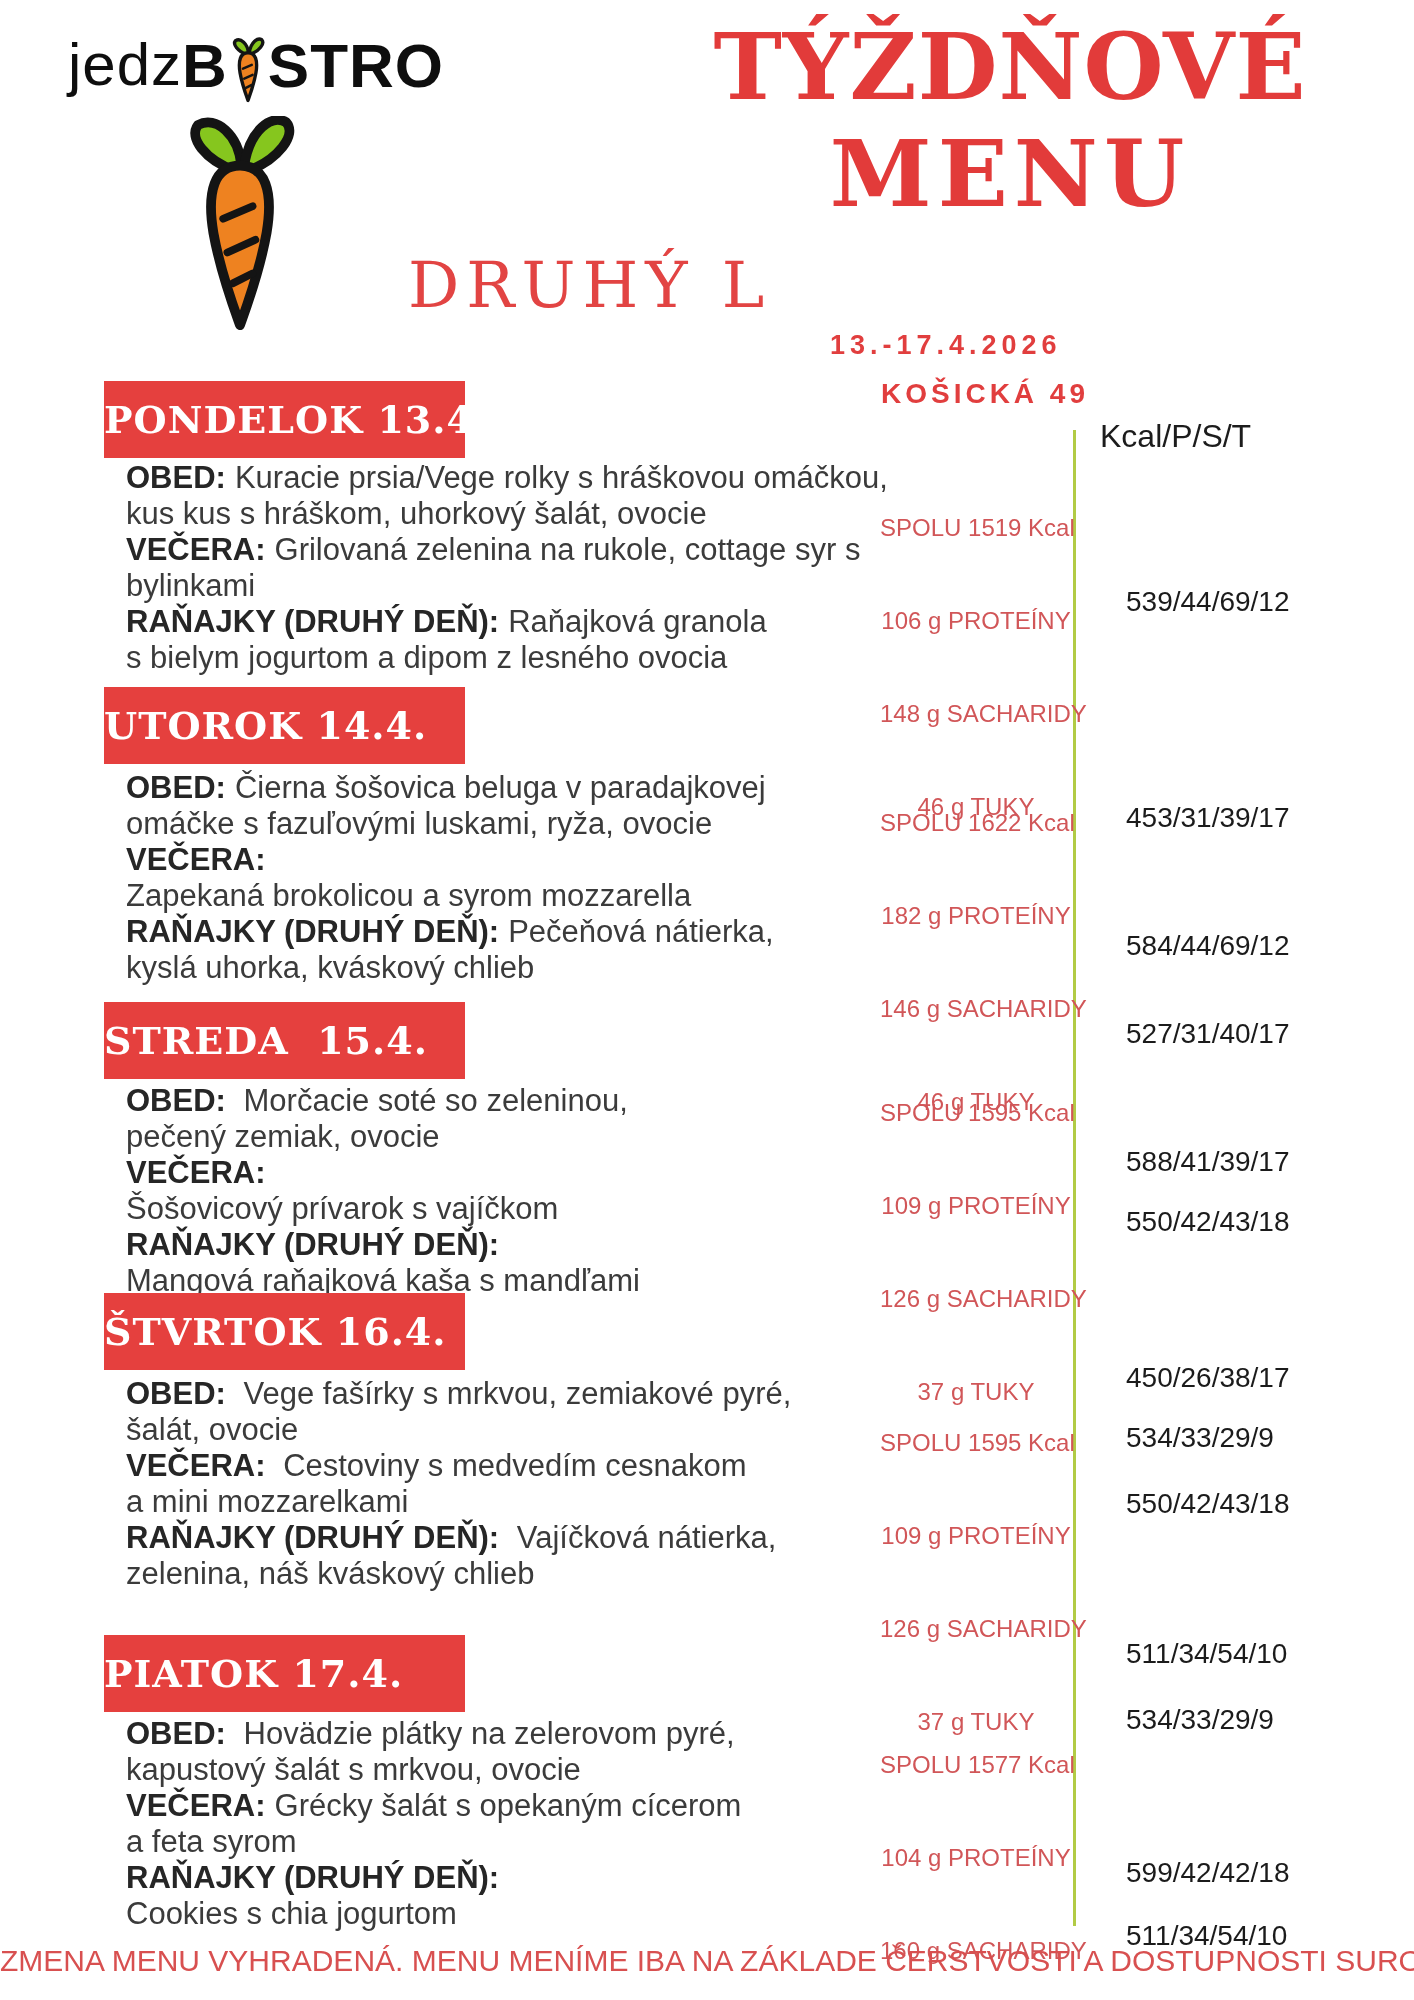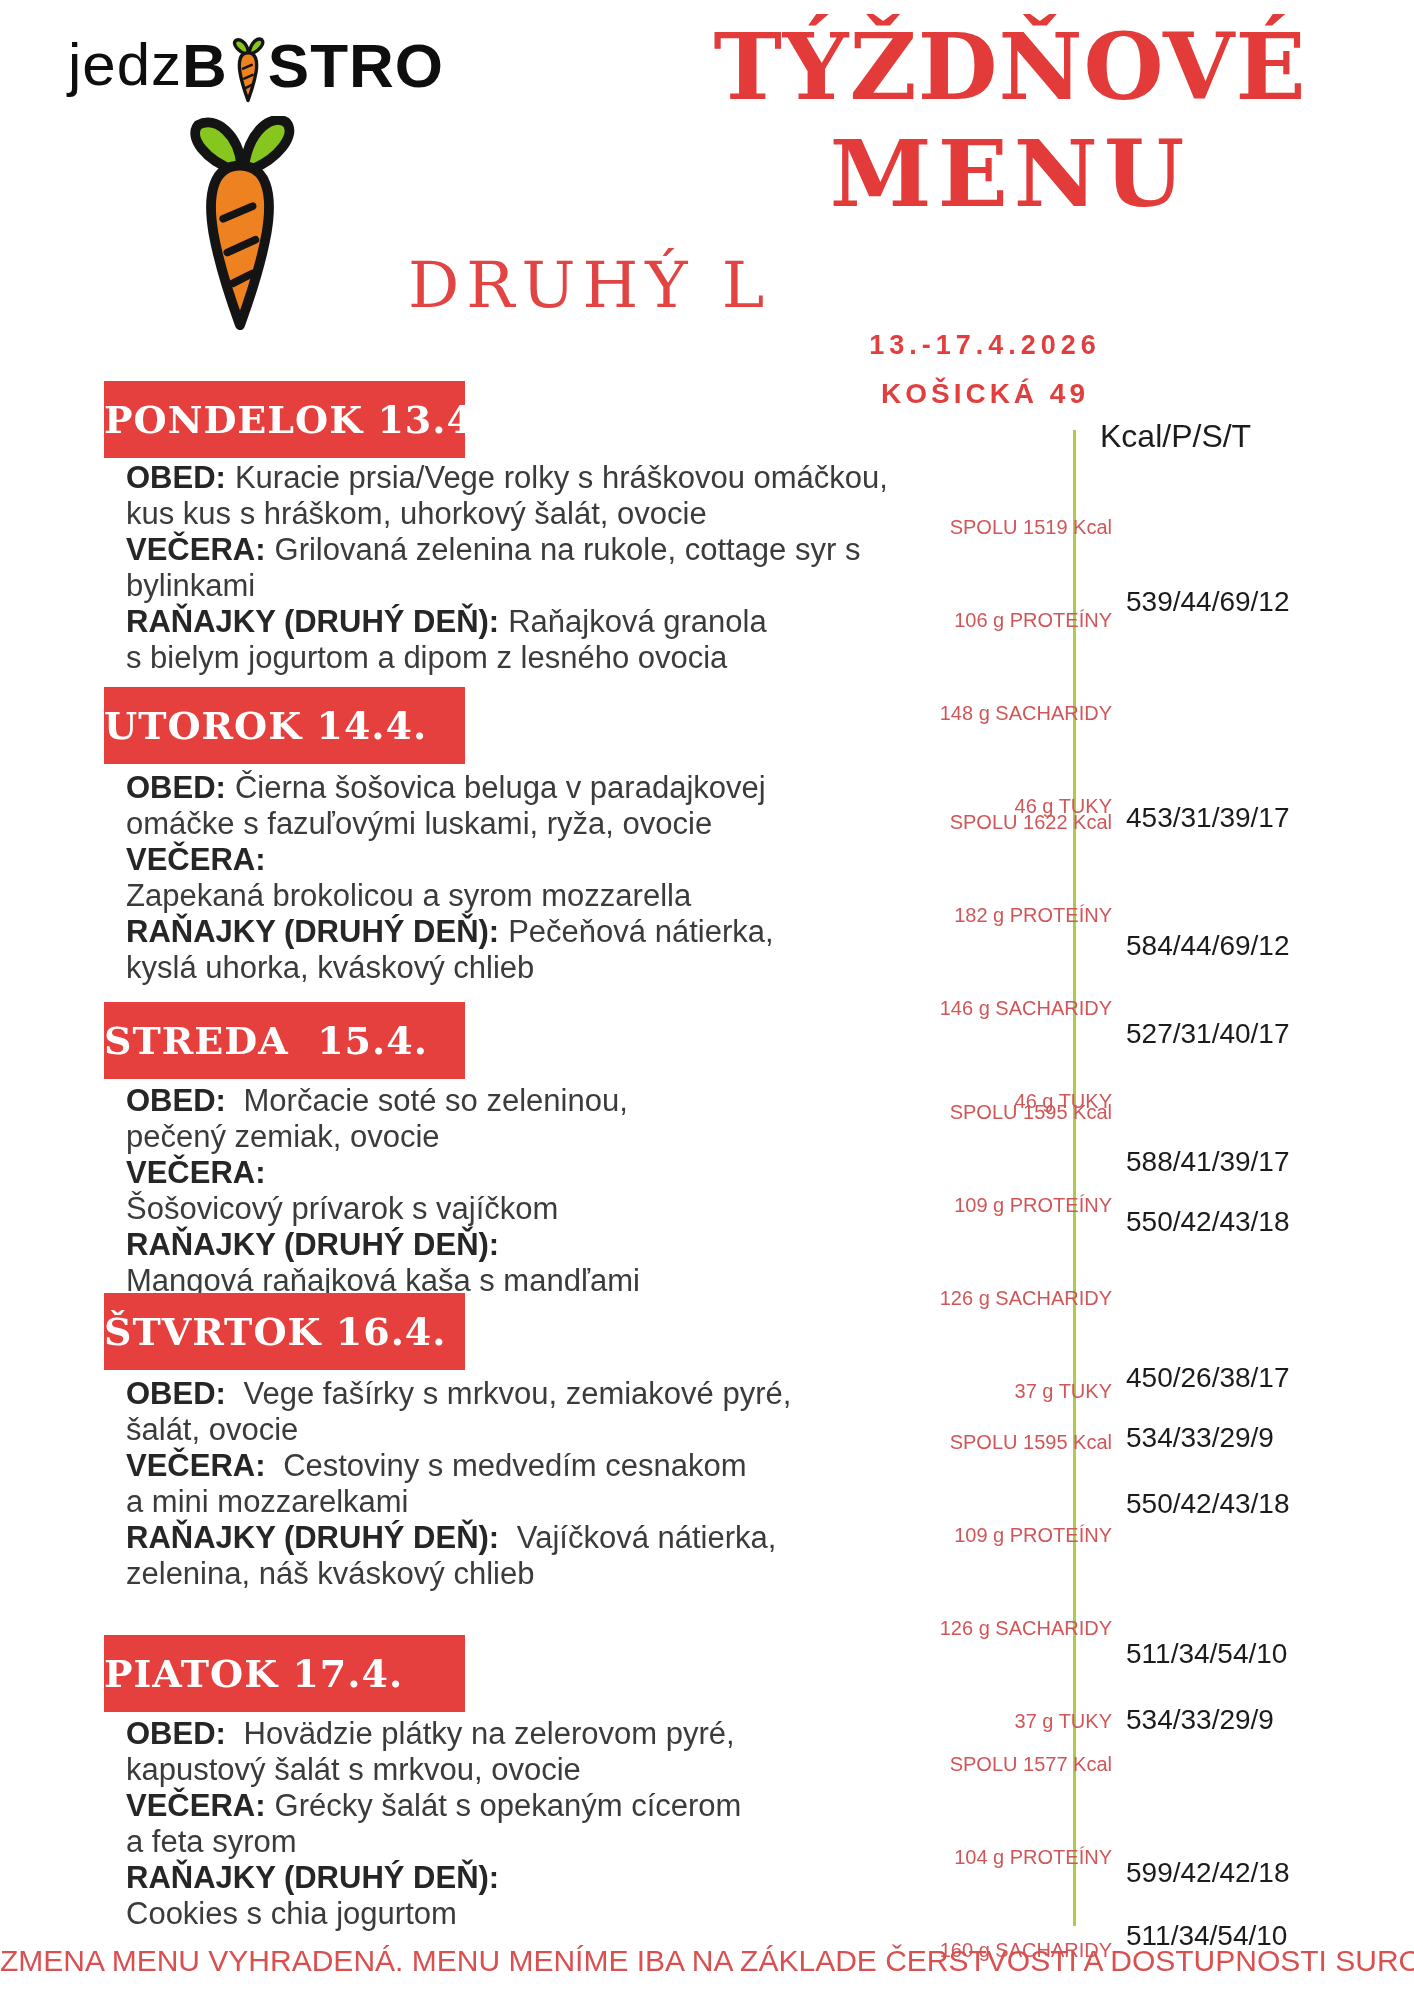--- a/index.html
+++ b/index.html
@@ -18,39 +18,39 @@
   .logo .jedz{font-size:60px;font-weight:500;letter-spacing:1px}
   .logo .bold{font-size:62px;font-weight:800;letter-spacing:1px}
   .logo svg{vertical-align:-14px;margin:0 -3px}
   .big-carrot{left:163px;top:116px}
   .subtitle{left:408px;top:248px;font-family:"DejaVu Serif","Liberation Serif",serif;
     font-size:64px;color:#e24443;letter-spacing:7px;white-space:pre}
   .title{left:640px;top:14px;width:740px;text-align:center;color:var(--title_red);
     font-family:"DejaVu Serif","Liberation Serif",serif;font-weight:700;line-height:1.16}
   .title .t1{font-size:92px;letter-spacing:1px}
   .title .t2{font-size:92px;letter-spacing:6px}
-  .period{left:830px;top:330px;width:310px;text-align:center;color:var(--date_red);
+  .period{left:830px;top:330px;width:310px;text-align:left;color:var(--date_red);
     font-weight:700;font-size:27px;letter-spacing:5px;white-space:pre}
   .address{left:830px;top:378px;width:310px;text-align:center;color:var(--date_red);
     font-weight:700;font-size:28px;letter-spacing:4px;white-space:pre}
   .macros-header{left:1100px;top:418px;font-size:32px;color:#1c1c1c;white-space:pre}
 
   .vline{left:1073px;top:430px;width:3px;height:1496px;background:var(--line_green)}
 
   
   .day-header{left:104px;width:361px;height:77px;background:var(--header_red);
     display:flex;align-items:center;}
   .day-header span{color:#ffffff;font-family:"DejaVu Serif","Liberation Serif",serif;
     font-weight:700;font-size:38px;letter-spacing:1px;white-space:pre}
   .day-text{left:126px;width:720px;font-size:31px;line-height:36px;color:var(--body_text)}
   .day-text .line{white-space:pre}
   .day-text b{font-weight:700;color:var(--label_text)}
   .day-text b:not(:empty){margin-right:9px}
-  .totals{left:920px;width:192px;text-align:right;color:var(--totals_red);
-    font-size:20px;line-height:31px;white-space:pre}
+  .totals{left:880px;width:192px;text-align:center;color:var(--totals_red);
+    font-size:24px;line-height:31px;white-space:pre}
   .macros{left:1126px;width:270px;font-size:28px;line-height:72px;color:#1b1b1b;white-space:pre}
 
   .footer{left:0;top:1944px;width:1414px;text-align:center;color:var(--footer_red);
     font-size:30px;white-space:pre}
 </style>
 </head>
 <body>
 
 <div class="abs logo">
   <span class="jedz">jedz</span><span class="bold">B</span><svg width="46" height="84" viewBox="0 0 110 160">

